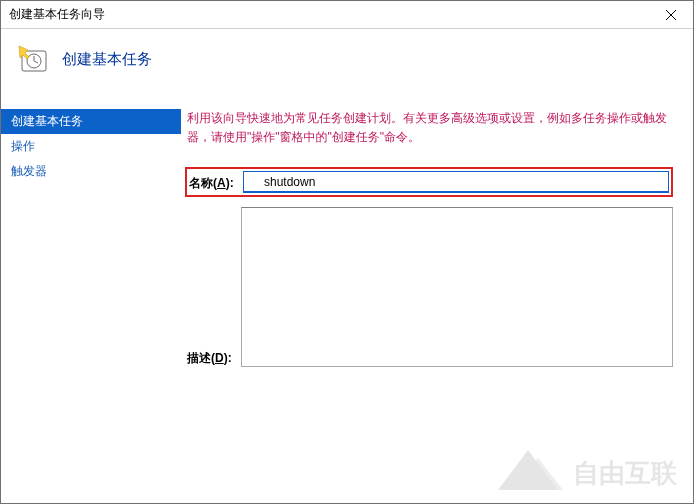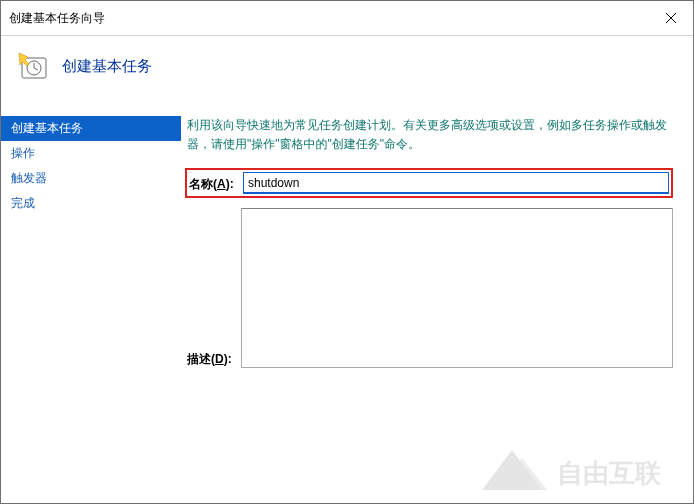--- a/index.html
+++ b/index.html
@@ -1,37 +1,37 @@
 <!DOCTYPE html>
 <html><head>
 <meta charset="utf-8">
 <style>
   * { box-sizing: border-box; }
   html, body { margin: 0; padding: 0; font-family: "Microsoft YaHei", "Segoe UI", sans-serif; font-size: 12px; color: #000; }
   .window { width: 694px; height: 504px; background: #fff; position: relative; border: 1px solid #707070; }
-  .titlebar { height: 35px; display: flex; align-items: center; justify-content: space-between; border-bottom: 1px solid #d0d0d0; padding: 0 0 0 8px; }
+  .titlebar { height: 28px; display: flex; align-items: center; justify-content: space-between; border-bottom: 1px solid #d0d0d0; padding: 0 0 0 8px; }
   .titlebar .title { font-size: 12px; }
   .titlebar .close { width: 45px; height: 100%; display: flex; align-items: center; justify-content: center; cursor: pointer; }
   .titlebar .close svg { width: 10px; height: 10px; }
   .header { display: flex; align-items: center; padding: 14px 20px 16px 15px; }
   .header .icon-wrap { width: 32px; height: 32px; margin-right: 14px; position: relative; }
   .header-title { font-size: 15px; color: #003399; }
   .body { display: flex; height: calc(100% - 28px - 64px); }
   .sidebar { width: 180px; padding-top: 18px; }
   .side-item { padding: 4px 10px; font-size: 12px; color: #1a5fb4; cursor: pointer; white-space: nowrap; }
   .side-item.active { background: #0d62c9; color: #fff; }
   .main { flex: 1; padding: 18px 20px 0 6px; }
-  .intro { font-size: 12px; color: #0f766e; line-height: 1.6; margin-bottom: 14px; }
+  .intro { font-size: 12px; color: #be185d; line-height: 1.6; margin-bottom: 20px; }
   .form-row { display: flex; align-items: flex-end; margin-bottom: 10px; }
   .form-row.name-row { align-items: center; border: 2px solid #d22; padding: 2px; margin-left: -2px; }
   .form-label { width: 54px; color: #000; font-size: 12px; padding-top: 2px; font-weight: bold; }
   .form-label u { text-decoration: underline; }
-  .name-input { flex: 1; height: 22px; border: 1px solid #1060c9; border-bottom: 2px solid #1060c9; padding: 2px 4px; font-size: 12px; outline: none; }
+  .name-input { flex: 1; height: 22px; border: 1px solid #1060c9; border-bottom: 2px solid #1060c9; padding: 2px 20px; font-size: 12px; outline: none; }
   .desc-box { flex: 1; height: 160px; border: 1px solid #a9a9a9; border-top: 1px solid #828282; padding: 3px 4px; font-size: 12px; resize: none; outline: none; background: #fff; font-family: inherit; }
-  .watermark { position: absolute; right: 16px; bottom: 0; opacity: .12; pointer-events: none; }
+  .watermark { position: absolute; right: 0; bottom: 0; opacity: .12; pointer-events: none; }
 </style>
 </head>
 <body>
 
 <div class="window">
 
   <div class="titlebar">
     <span class="title">创建基本任务向导</span>
     <div class="close">
       <svg viewBox="0 0 10 10">
@@ -50,21 +50,20 @@
       </svg>
     </div>
     <div class="header-title">创建基本任务</div>
   </div>
 
   <div class="body">
     <div class="sidebar">
       <div class="side-item active">创建基本任务</div>
       <div class="side-item">操作</div>
       <div class="side-item">触发器</div>
-      <div class="side-item">完成</div>
     </div>
 
     <div class="main">
       <div class="intro">利用该向导快速地为常见任务创建计划。有关更多高级选项或设置，例如多任务操作或触发器，请使用"操作"窗格中的"创建任务"命令。</div>
 
       <div class="form-row name-row">
         <div class="form-label"><span>名称(</span><u>A</u><span>):</span></div>
         <input type="text" class="name-input" value="shutdown" style="">
       </div>
 

